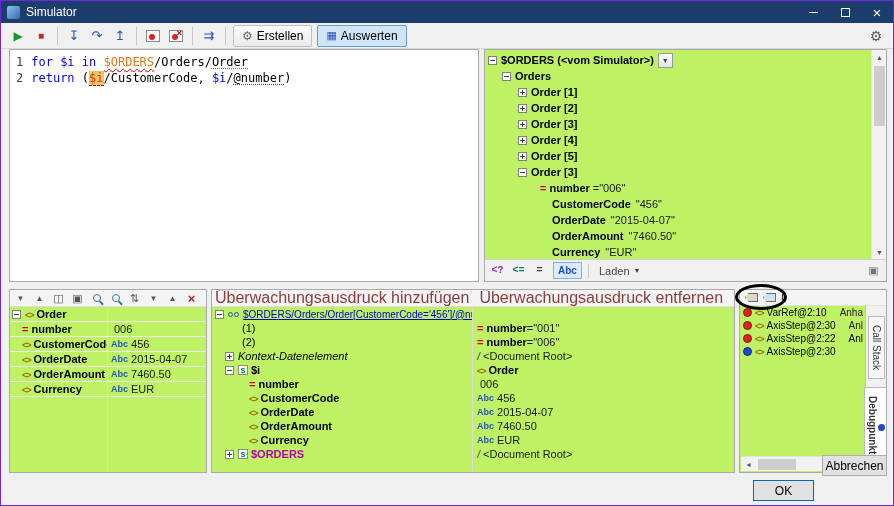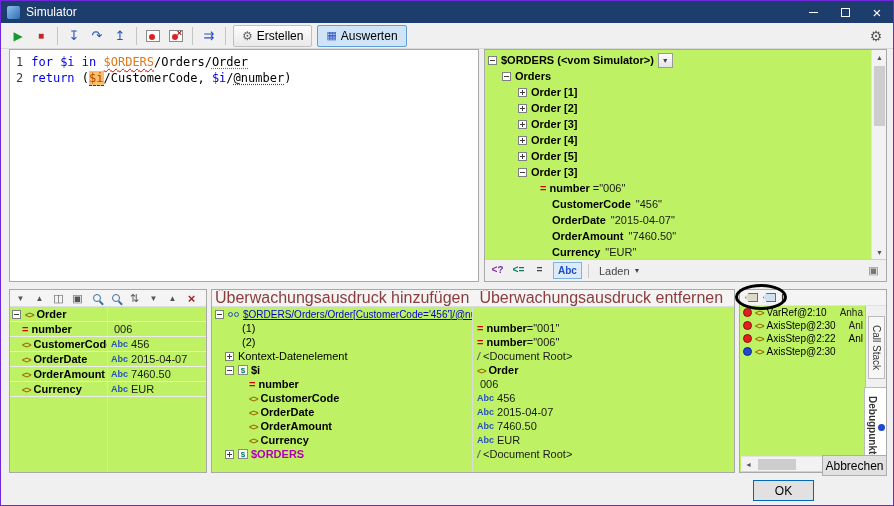--- a/index.html
+++ b/index.html
@@ -82,21 +82,21 @@
 .kw{color:#0000e8}
 .vari{color:#0000e8}
 .vorange{color:#e07818;text-decoration:underline wavy #dd0000 1px;text-underline-offset:2px}
 .pdot{text-decoration:underline dotted #777;text-underline-offset:2px}
 .adot{text-decoration:underline dotted #2b4a9a;text-underline-offset:2px}
 .vhl{background:#fbbf6b;color:#b34700;border-bottom:1px dashed #cc0000}
 
 
 .panel{position:absolute;background:#bef264;border:1px solid #a9a9a9;overflow:hidden}
 .bold{font-weight:bold}
-.ital{}
+.ital{font-style:italic}
 .abc{color:#2a52be;font-size:9px;font-weight:bold;margin-right:3px;flex:none}
 .val{color:#1a1a1a}
 .exp{flex:none;width:9px;height:9px;border:1px solid #808080;background:#fff;margin-right:4px;position:relative}
 .exp::before{content:"";position:absolute;background:#404040;left:1px;right:1px;top:3px;height:1px}
 .exp.plus::after{content:"";position:absolute;background:#404040;top:1px;bottom:1px;left:3px;width:1px}
 
 
 .srcTree{left:483px;top:48px;width:403px;height:233px}
 .strows{position:absolute;inset:0 15px 22px 0;overflow:hidden;padding-top:2px}
 .trow{height:16px;display:flex;align-items:center;white-space:nowrap}

